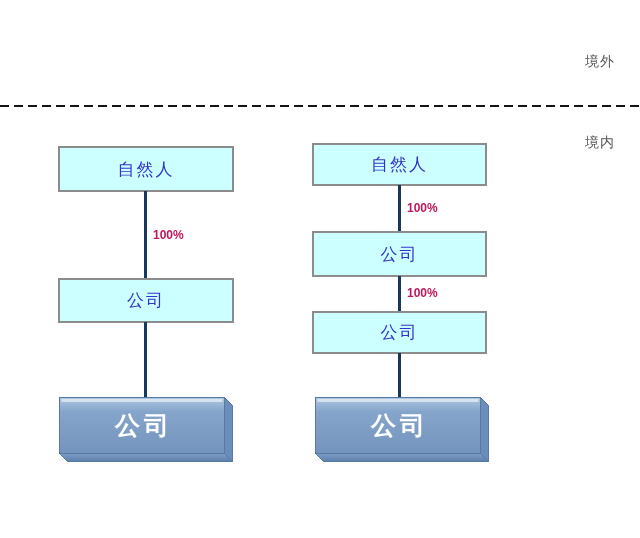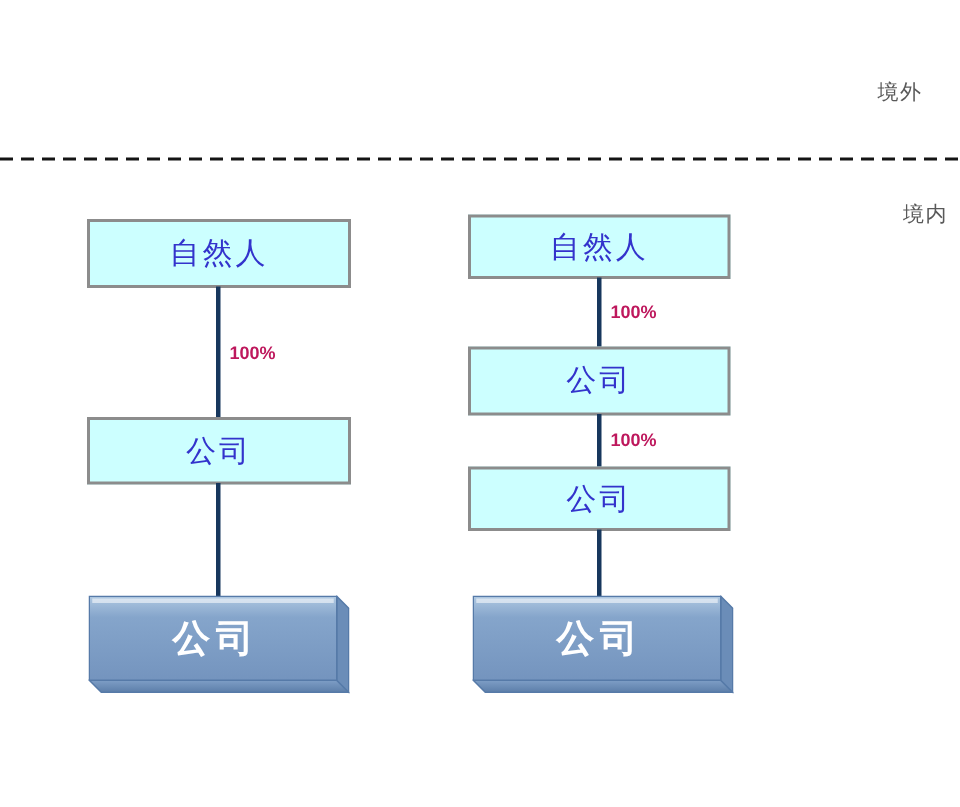--- a/index.html
+++ b/index.html
@@ -23,31 +23,31 @@
     position: absolute;
     left: 568px;
     width: 64px;
     text-align: center;
     font-family: "Liberation Serif", "DejaVu Serif", serif;
     font-size: 14px;
     color: #595959;
     letter-spacing: 1px;
   }
   .region-offshore { top: 53px; }
-  .region-onshore  { top: 134px; text-align: right; }
+  .region-onshore  { top: 134px; }
   .node {
     position: absolute;
     box-sizing: border-box;
     background: #CCFFFF;
     border: 2px solid #8C8C8C;
     display: flex;
     align-items: center;
     justify-content: center;
     color: #3333CC;
-    font-size: 20px;
+    font-size: 17px;
     letter-spacing: 2px;
     line-height: 1;
   }
   .conn {
     position: absolute;
     width: 3px;
     background: #17375D;
   }
   .pct {
     position: absolute;

